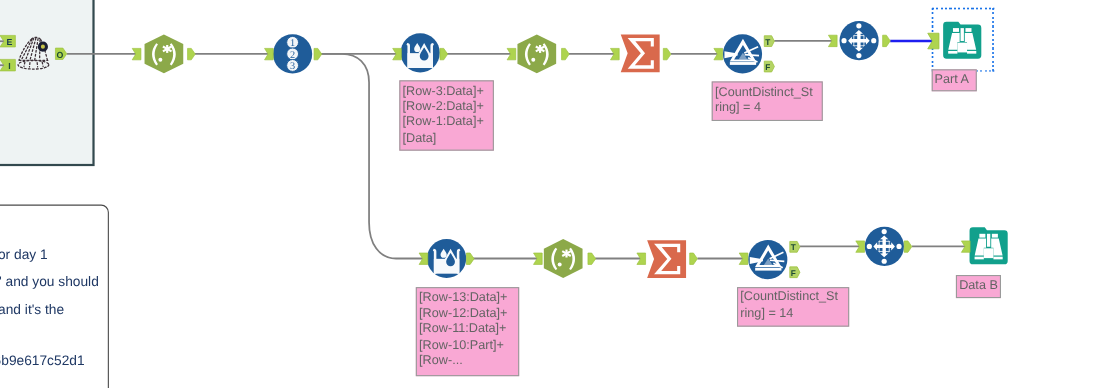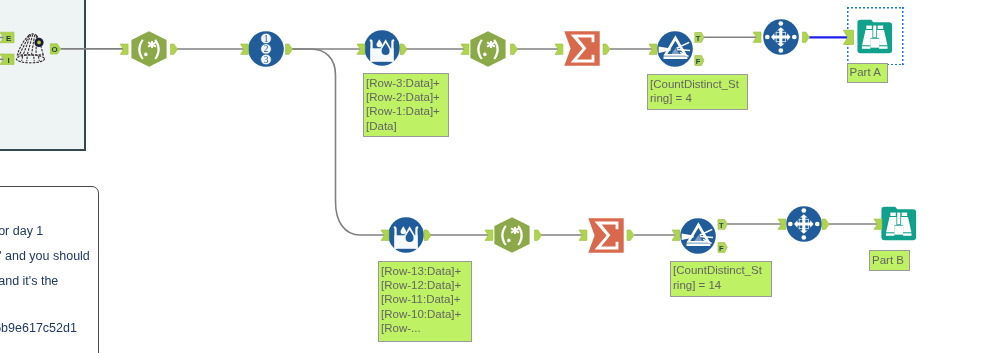--- a/index.html
+++ b/index.html
@@ -1,19 +1,19 @@
 <!DOCTYPE html>
 <html><head>
 <meta charset="utf-8">
 <style>
 html,body{margin:0;padding:0;}
 body{width:999px;height:353px;background:#ffffff;font-family:"Liberation Sans",sans-serif;overflow:hidden;}
 #canvas{position:absolute;left:0;top:0;width:999px;height:353px;background:#ffffff;}
 .tool{position:absolute;}
-.lbl{position:absolute;background:#bef264;border:1px solid #9a9a9a;color:#646464;font-size:11.5px;line-height:14.3px;padding:1.8px 3px 2px 2px;box-sizing:border-box;white-space:pre;}
+.lbl{position:absolute;background:#f9a8d4;border:1px solid #9a9a9a;color:#646464;font-size:11.5px;line-height:14.3px;padding:1.8px 3px 2px 2px;box-sizing:border-box;white-space:pre;}
 .container{position:absolute;background:#eef2f2;border:2px solid #3c5a5e;box-sizing:border-box;}
 .comment{position:absolute;background:#ffffff;border:1px solid #4a4a4a;border-radius:8px;box-sizing:border-box;color:#1f3864;font-size:11.5px;}
 svg{display:block;overflow:visible;}
 </style>
 </head>
 <body>
 
 <div id="canvas">
 
   <div class="container" style="left:-60px;top:-60px;width:145.5px;height:210.5px;border-width:2.5px;border-color:#32494e;background:#eef3f3;"></div>
@@ -275,21 +275,21 @@
         <rect x="20.4" y="6.2" width="5.4" height="3.4"></rect>
         <rect x="16.0" y="6.2" width="3.0" height="11.6"></rect>
         <path d="M8.4 10.5 H15.2 V18.6 H13.2 V25.6 H5.0 z"></path>
         <path d="M26.6 10.5 H19.8 V18.6 H21.8 V25.6 H30.0 z"></path>
         <rect x="13.2" y="19.2" width="8.6" height="8.8"></rect>
         <rect x="4.9" y="26.7" width="8.3" height="2.4"></rect>
         <rect x="21.8" y="26.7" width="8.3" height="2.4"></rect>
       </g>
     </svg>
   </div>
-  <div class="lbl" style="left:869px;top:250px;width:41px;height:20.5px;">Part B</div>
+  <div class="lbl" style="left:869px;top:250px;width:41px;height:20.5px;">Data B</div>
 
   <svg style="position:absolute;left:0;top:0;width:999px;height:353px;" viewBox="0 0 999 353">
     <defs>
       <g id="in-anchor">
           <path d="M0 0 H7.9 V10.4 H0 L3.2 5.2 z" fill="#aed44f" stroke="#9ac03c" stroke-width="0.6" stroke-linejoin="miter"></path>
         </g>
       <g id="out-anchor">
           <path d="M0 0 H3.4 L7.0 5.2 L3.4 10.4 H0 z" fill="#aed44f" stroke="#9ac03c" stroke-width="0.6" stroke-linejoin="miter"></path>
         </g>
     </defs>
@@ -358,18 +358,18 @@
 
   <div class="lbl" style="left:353px;top:73px;width:86px;height:64px;margin-left:10px;">[Row-3:Data]+
 [Row-2:Data]+
 [Row-1:Data]+
 [Data]</div>
   <div class="lbl" style="left:647px;top:74px;width:101px;height:36px;">[CountDistinct_St
 ring] = 4</div>
   <div class="lbl" style="left:378px;top:261px;width:93.5px;height:80.5px;">[Row-13:Data]+
 [Row-12:Data]+
 [Row-11:Data]+
-[Row-10:Data]+
+[Row-10:Part]+
 [Row-...</div>
   <div class="lbl" style="left:670px;top:260.5px;width:101.5px;height:36px;">[CountDistinct_St
 ring] = 14</div>
 
 </div>
 
 </body></html>

